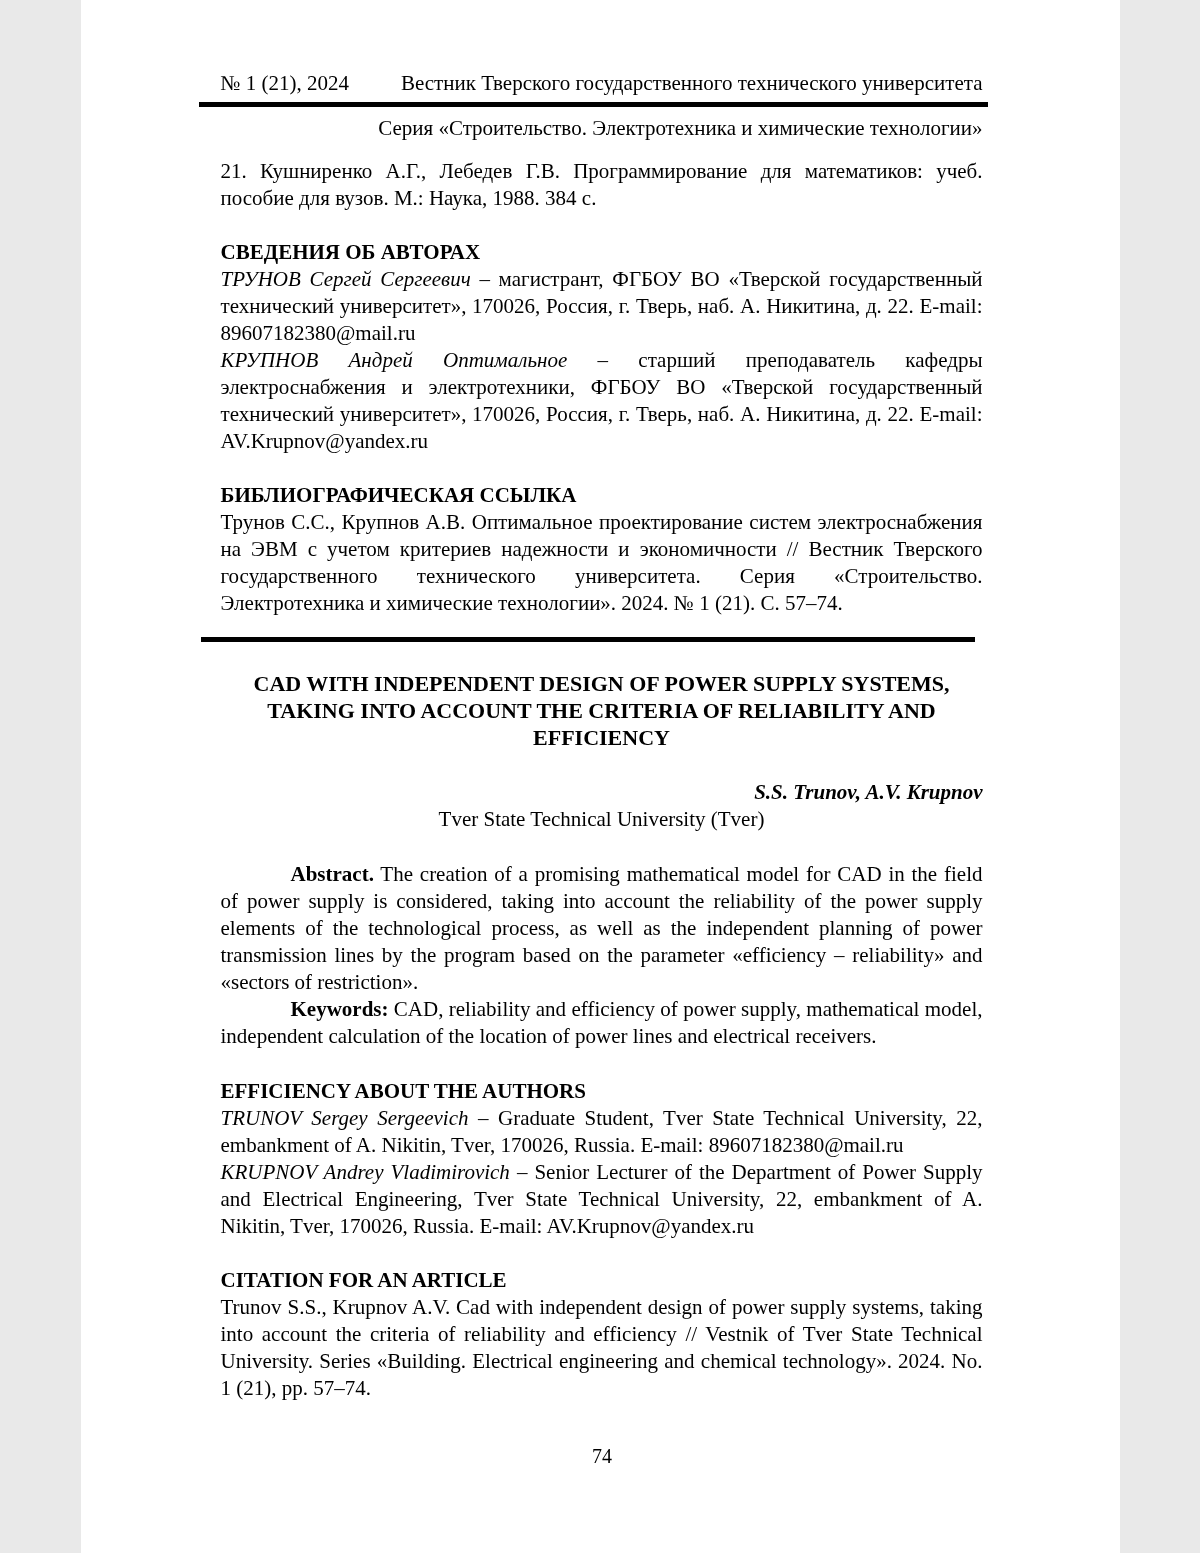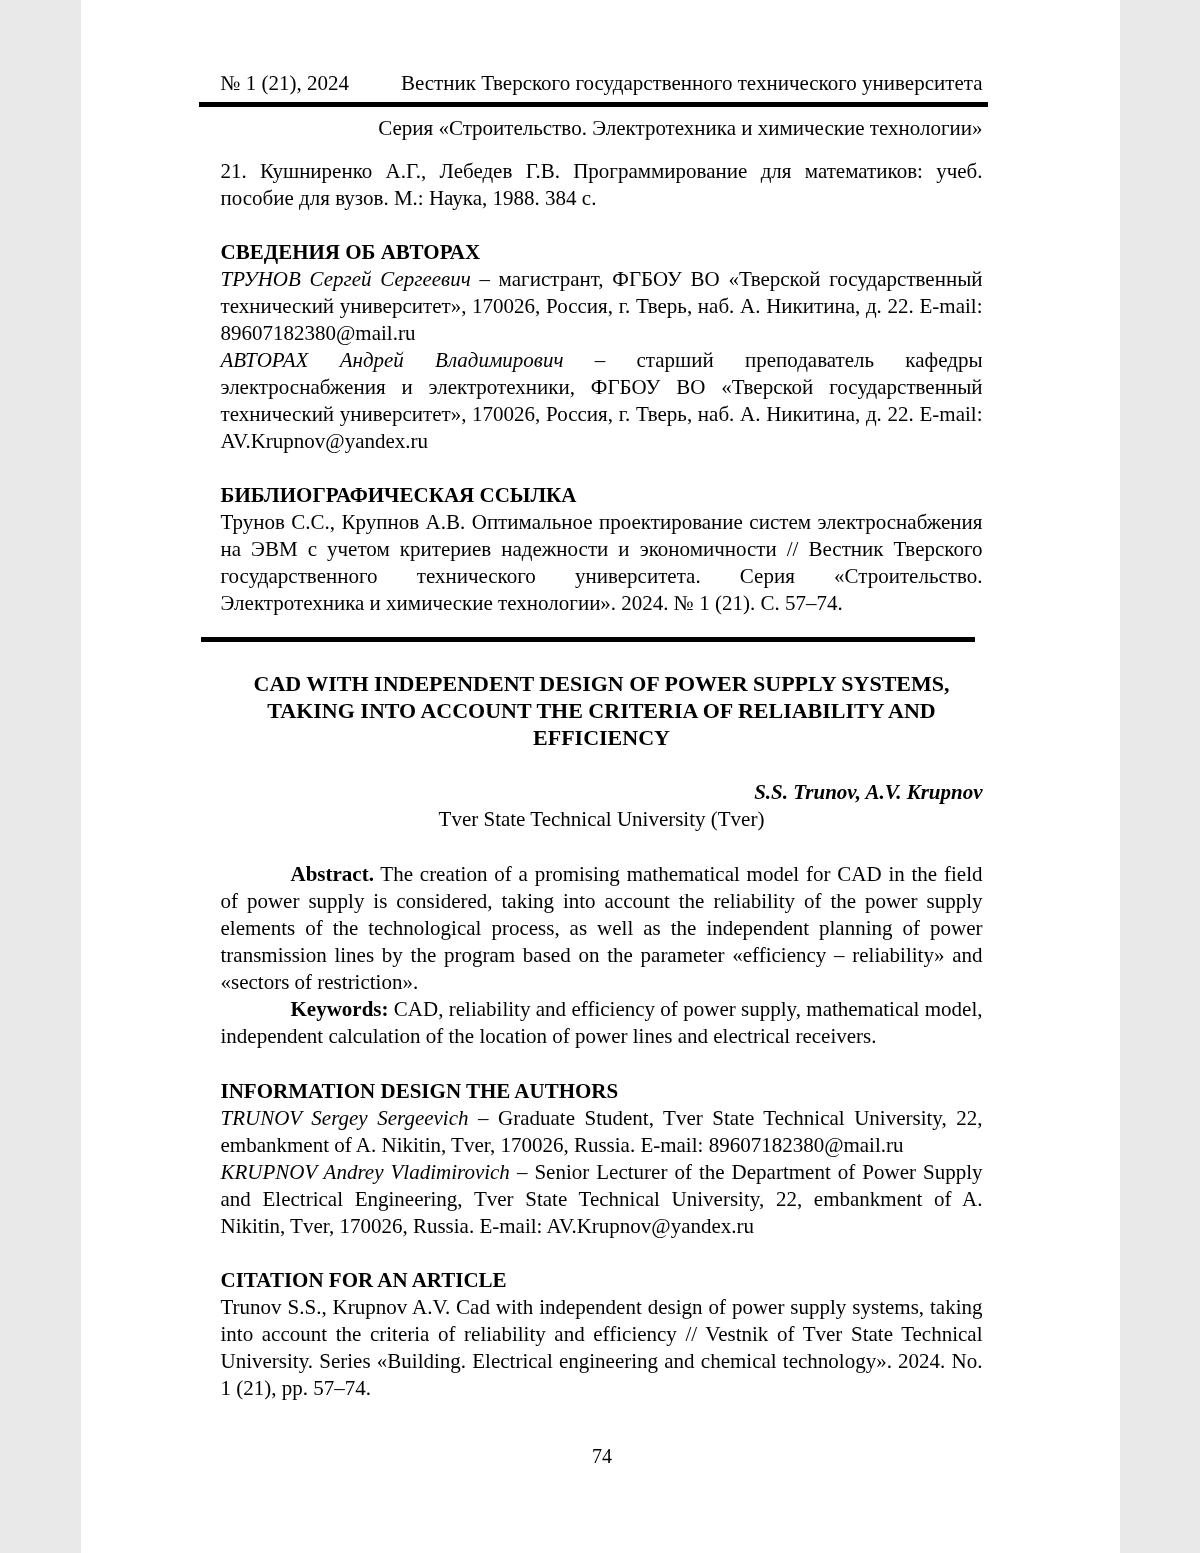--- a/index.html
+++ b/index.html
@@ -87,41 +87,41 @@
       <div class="hdr-series">Серия «Строительство. Электротехника и химические технологии»</div>
     </div>
 
     <div class="refs">
       <p>21.  Кушниренко А.Г., Лебедев Г.В. Программирование для математиков: учеб. пособие для вузов. М.: Наука, 1988. 384 с.</p>
     </div>
 
     <div class="sec-heading">СВЕДЕНИЯ ОБ АВТОРАХ</div>
     <div>
       <p><i class="name">ТРУНОВ Сергей Сергеевич</i><span> – магистрант, ФГБОУ ВО «Тверской государственный технический университет», 170026, Россия, г. Тверь, наб. А. Никитина, д. 22. E-mail: 89607182380@mail.ru</span></p>
-      <p><i class="name">АВТОРАХ Андрей Владимирович</i><span> – старший преподаватель кафедры электроснабжения и электротехники, ФГБОУ ВО «Тверской государственный технический университет», 170026, Россия, г. Тверь, наб. А. Никитина, д. 22. E-mail: AV.Krupnov@yandex.ru</span></p>
+      <p><i class="name">КРУПНОВ Андрей Оптимальное</i><span> – старший преподаватель кафедры электроснабжения и электротехники, ФГБОУ ВО «Тверской государственный технический университет», 170026, Россия, г. Тверь, наб. А. Никитина, д. 22. E-mail: AV.Krupnov@yandex.ru</span></p>
     </div>
 
     <div class="sec-heading">БИБЛИОГРАФИЧЕСКАЯ ССЫЛКА</div>
     <p>Трунов С.С., Крупнов А.В. Оптимальное проектирование систем электроснабжения на ЭВМ с учетом критериев надежности и экономичности // Вестник Тверского государственного технического университета. Серия «Строительство. Электротехника и химические технологии». 2024. № 1 (21). С. 57–74.</p>
 
     <div class="mid-rule"></div>
 
     <div class="en-title">
       <div>CAD WITH INDEPENDENT DESIGN OF POWER SUPPLY SYSTEMS,</div>
       <div>TAKING INTO ACCOUNT THE CRITERIA OF RELIABILITY AND EFFICIENCY</div>
     </div>
     <div class="en-authors">S.S. Trunov, A.V. Krupnov</div>
     <div class="en-affil">Tver State Technical University (Tver)</div>
 
     <div class="abstract-block">
       <p class="indent"><b class="lbl">Abstract.</b><span> The creation of a promising mathematical model for CAD in the field of power supply is considered, taking into account the reliability of the power supply elements of the technological process, as well as the independent planning of power transmission lines by the program based on the parameter «efficiency – reliability» and «sectors of restriction».</span></p>
       <p class="indent"><b class="lbl">Keywords:</b><span> CAD, reliability and efficiency of power supply, mathematical model, independent calculation of the location of power lines and electrical receivers.</span></p>
     </div>
 
-    <div class="sec-heading heading-gap-lg">INFORMATION DESIGN THE AUTHORS</div>
+    <div class="sec-heading heading-gap-lg">EFFICIENCY ABOUT THE AUTHORS</div>
     <div>
       <p><i class="name">TRUNOV Sergey Sergeevich</i><span> – Graduate Student, Tver State Technical University, 22, embankment of A. Nikitin, Tver, 170026, Russia. E-mail: 89607182380@mail.ru</span></p>
       <p><i class="name">KRUPNOV Andrey Vladimirovich</i><span> – Senior Lecturer of the Department of Power Supply and Electrical Engineering, Tver State Technical University, 22, embankment of A. Nikitin, Tver, 170026, Russia. E-mail: AV.Krupnov@yandex.ru</span></p>
     </div>
 
     <div class="sec-heading">CITATION FOR AN ARTICLE</div>
     <p>Trunov S.S., Krupnov A.V. Cad with independent design of power supply systems, taking into account the criteria of reliability and efficiency // Vestnik of Tver State Technical University. Series «Building. Electrical engineering and chemical technology». 2024. No. 1 (21), pp. 57–74.</p>
 
   </div>
 

